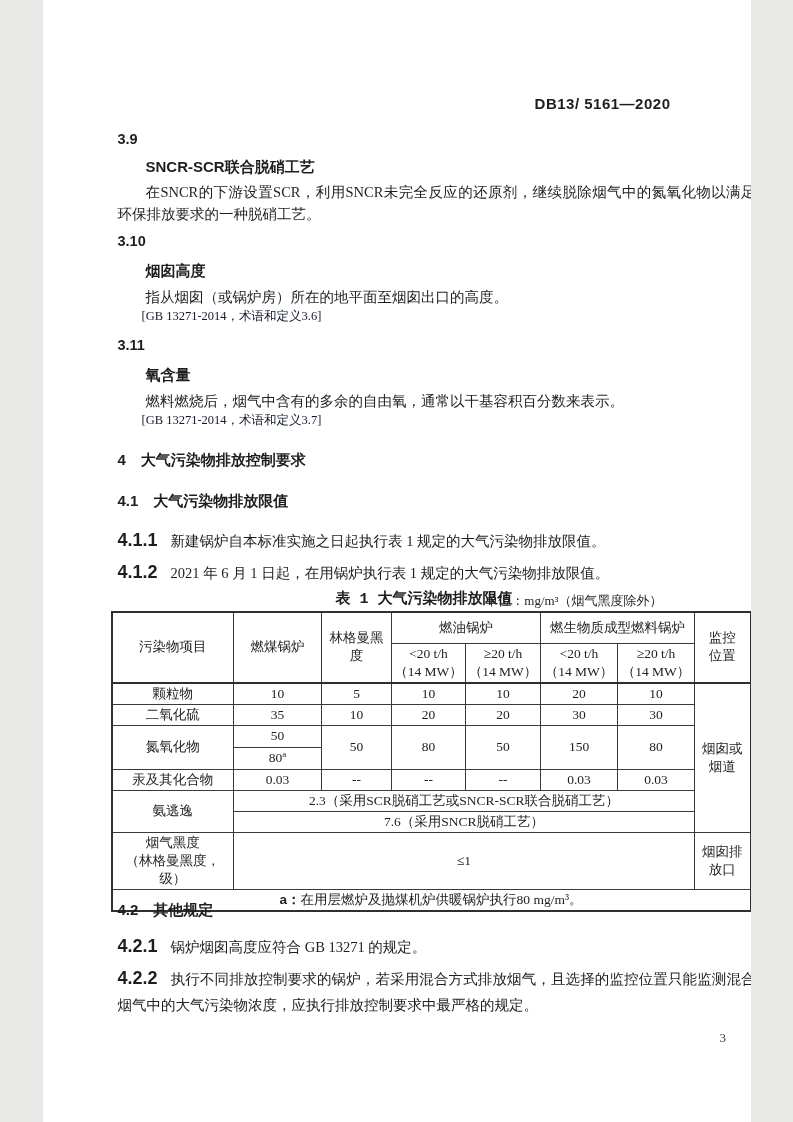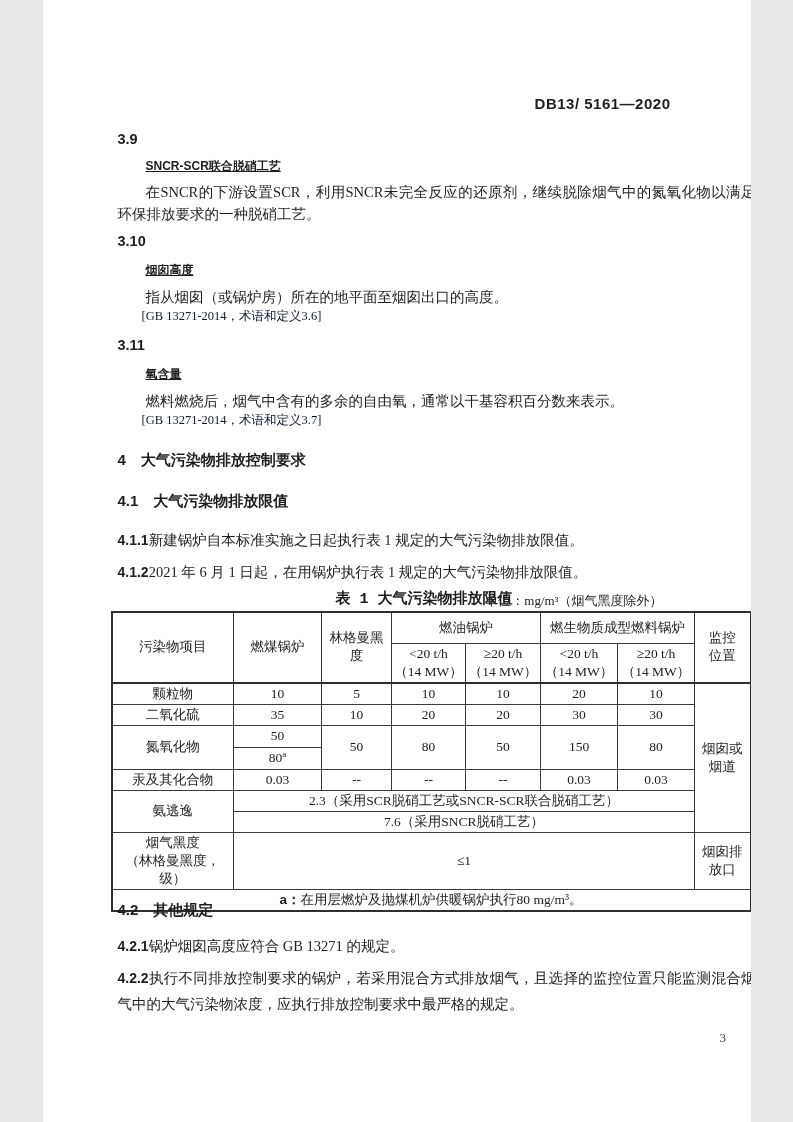--- a/index.html
+++ b/index.html
@@ -14,35 +14,35 @@
     position:absolute; top:95px; right:80px; text-align:right;
     font-family:"Liberation Sans","DejaVu Sans",sans-serif;
     font-weight:bold; font-size:15px; letter-spacing:0.5px;
   }
   .clause-num {
     font-family:"Liberation Sans","DejaVu Sans",sans-serif;
     font-weight:bold; font-size:14.5px;
   }
   .term-title {
     padding-left:28px; font-family:"Liberation Sans","DejaVu Sans",sans-serif;
-    font-weight:bold; font-size:12px;text-decoration:underline;
+    font-weight:bold; font-size:15px;
   }
   .body-para { font-size:14.5px; line-height:22px; text-align:justify; }
   .indent { text-indent:28px; }
   .src-line { padding-left:24px; font-size:12.5px; color:#0f172a; }
 
   .sec-head {
     font-family:"Liberation Sans","DejaVu Sans",sans-serif;
     font-weight:bold; font-size:15px;
   }
   .sec-num { margin-right:15px; }
   .clause { font-size:14.5px; line-height:26px; text-align:justify; }
   .cl-num {
     font-family:"Liberation Sans","DejaVu Sans",sans-serif;
-    font-weight:bold; font-size:14px;
+    font-weight:bold; margin-right:13px; font-size:18px;
   }
 
   .tbl-caption {
     position:absolute; top:589px; left:293px;
     font-family:Liberation Mono, monospace;
     font-weight:bold; font-size:15px;
   }
   .tbl-unit { position:absolute; top:592px; right:88px; font-size:13px; }
 
   table.tbl {

